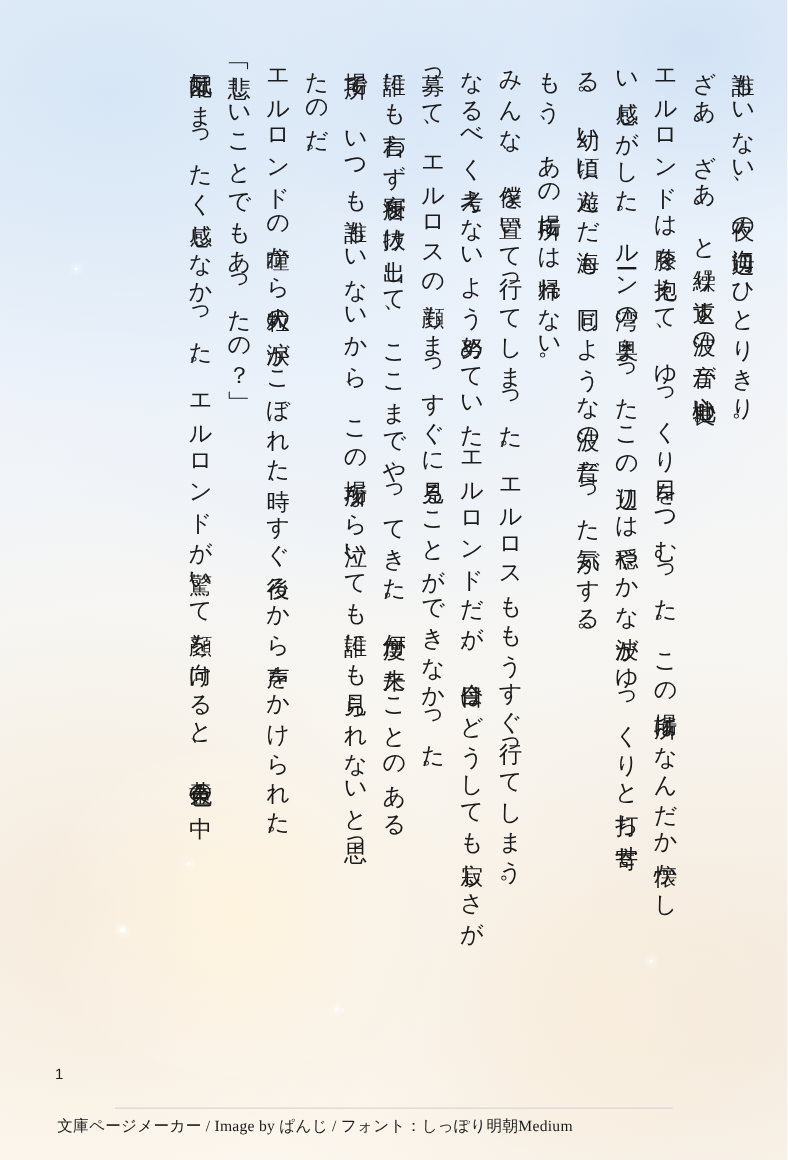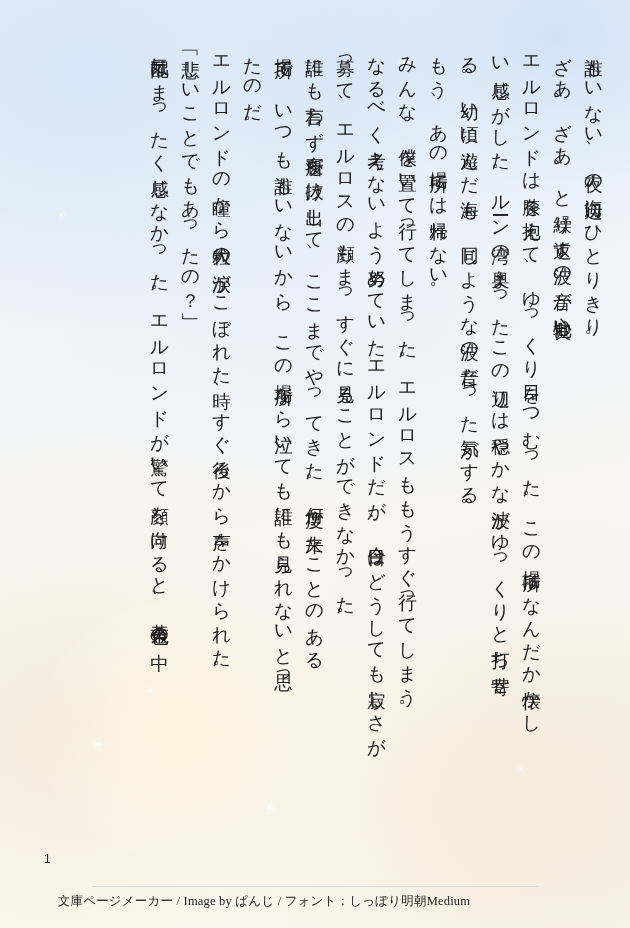--- a/index.html
+++ b/index.html
@@ -72,21 +72,21 @@
   .page-number {
     position: absolute;
     left: 44px;
     top: 852px;
     font-family: "Liberation Sans", sans-serif;
     font-size: 12px;
     color: #222;
   }
   .footer {
     position: absolute;
-    left: 12px;
+    left: 0;
     top: 893px;
     width: 504px;
     text-align: center;
     font-family: "Liberation Serif", "DejaVu Serif", serif;
     font-size: 12.5px;
     color: #1a1a1a;
     letter-spacing: 0.2px;
   }
   .footer-rule {
     position: absolute;

